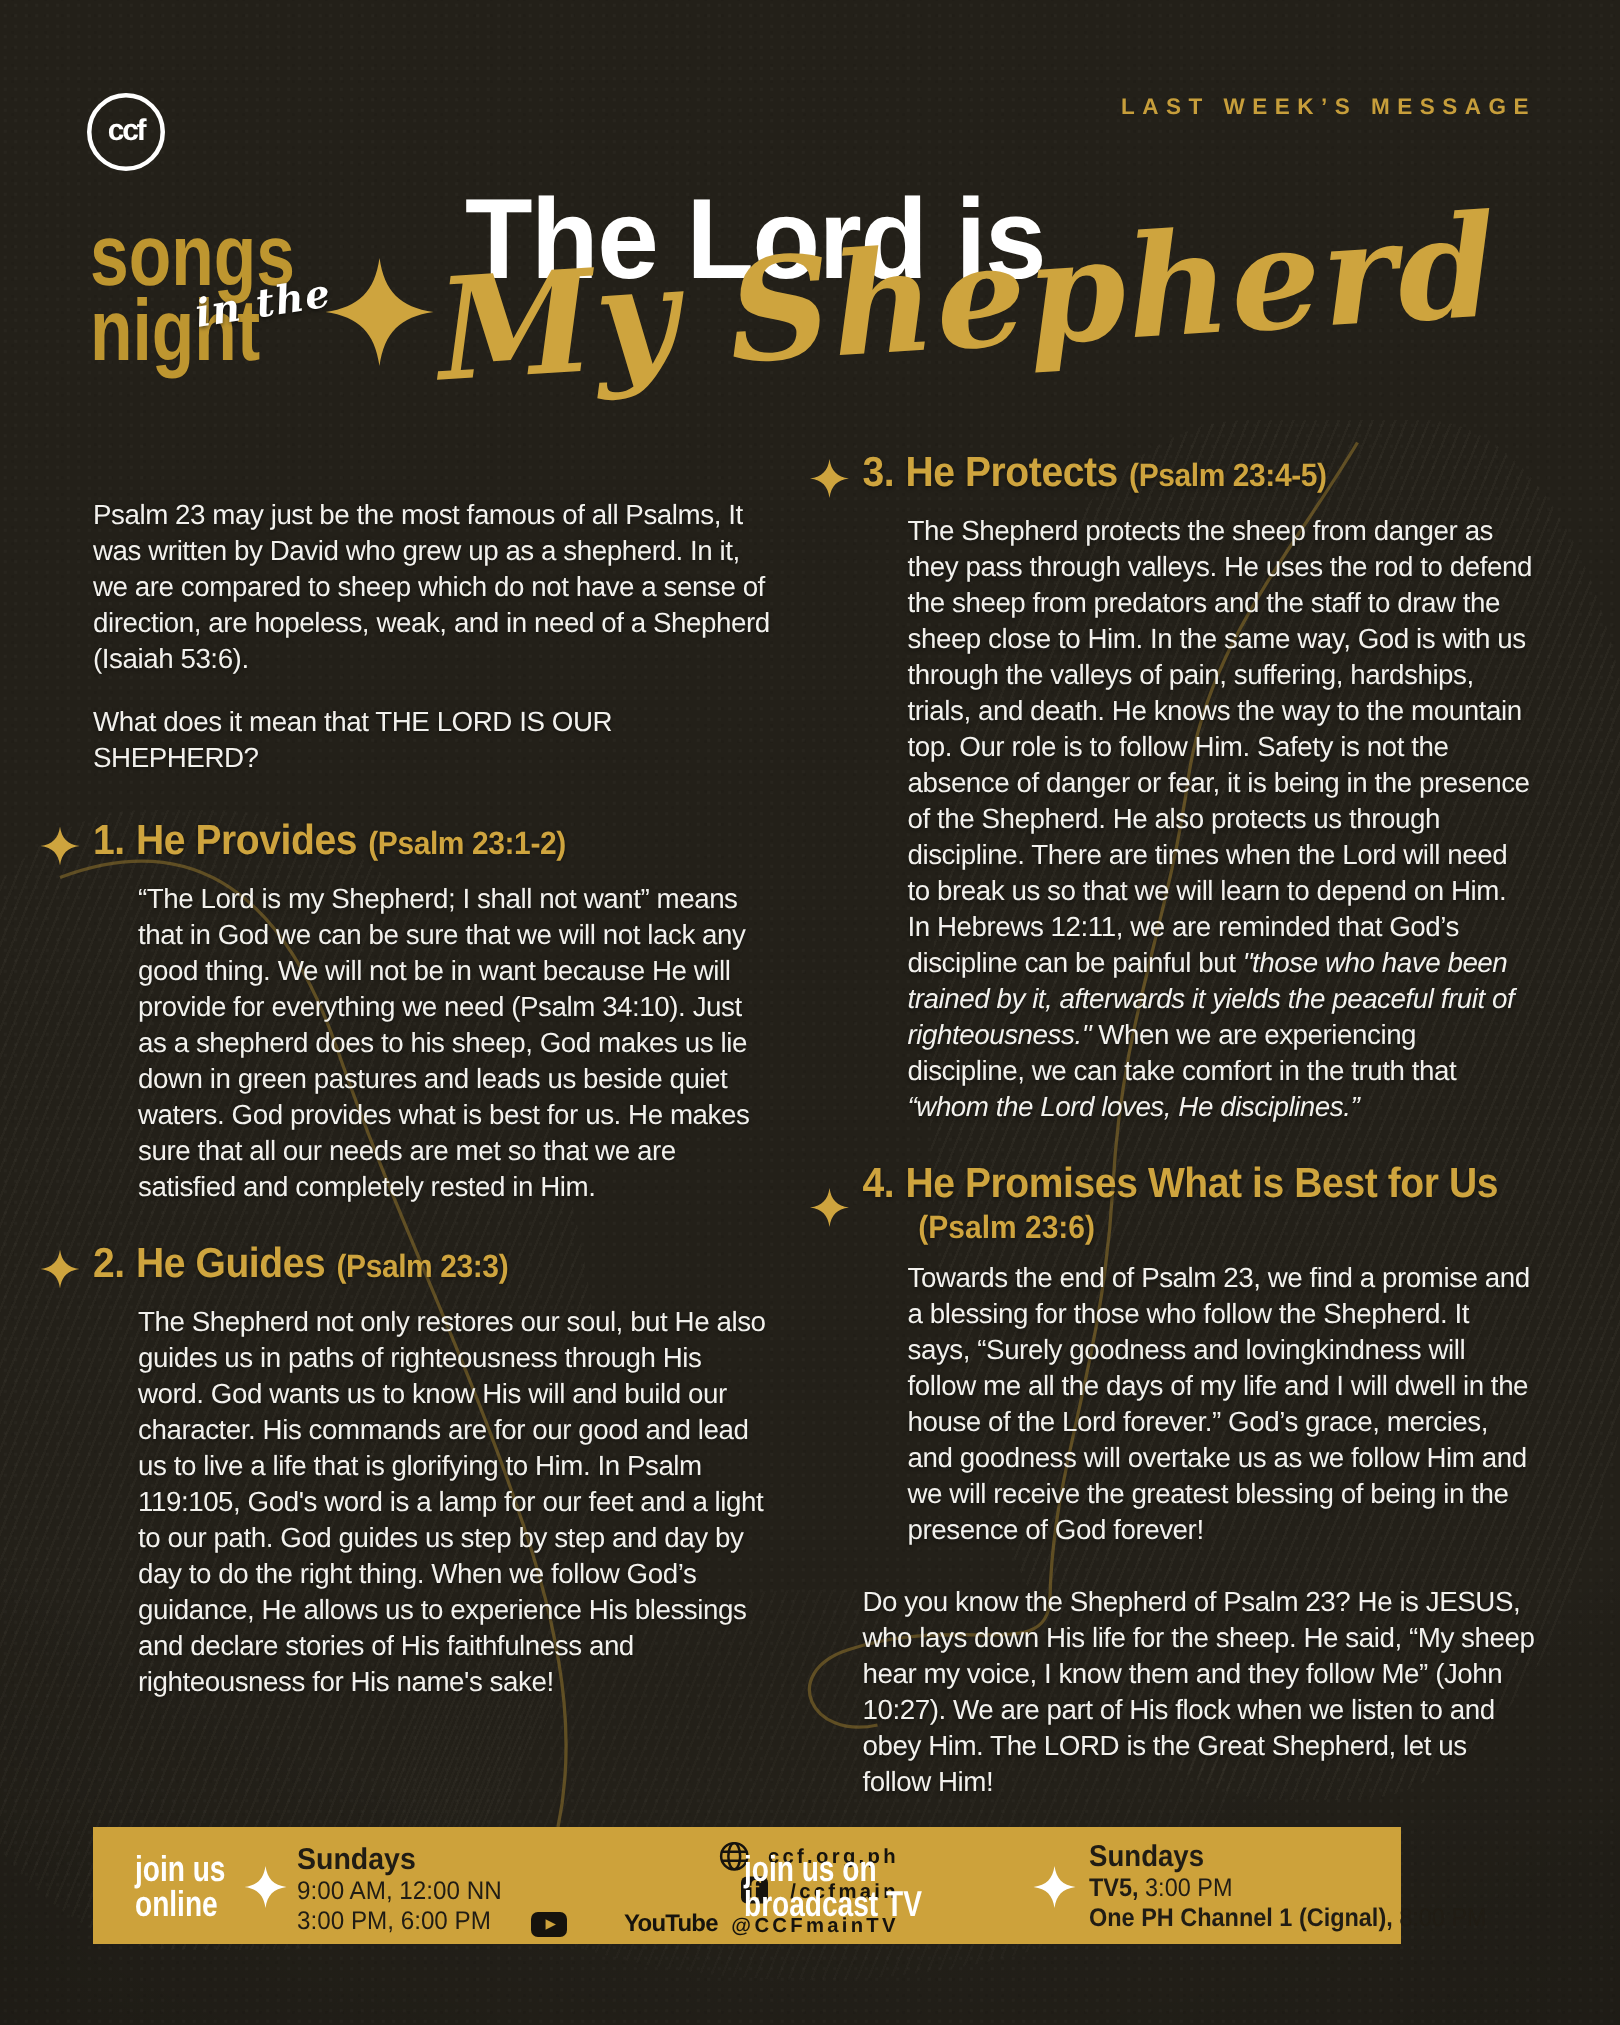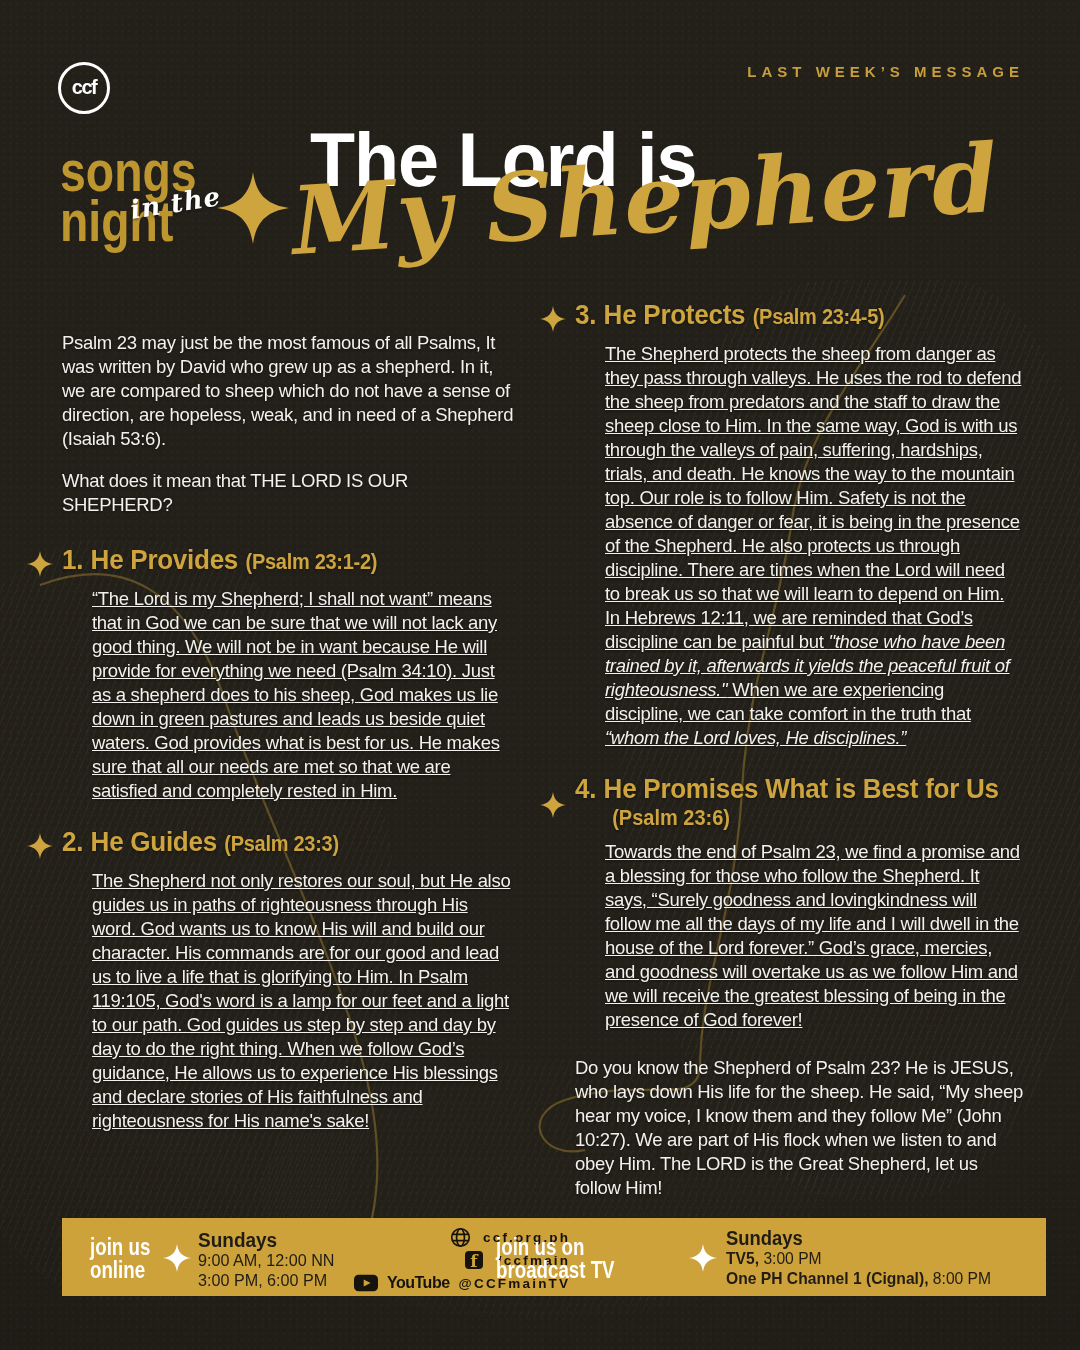--- a/index.html
+++ b/index.html
@@ -42,46 +42,46 @@
   .section{margin-bottom:24px;}
   .sec-head{display:flex;align-items:center;margin-left:-36px;margin-bottom:10px;}
   .star-sm{width:28px;height:26px;margin-right:8px;margin-top:5px;flex:none;}
   .head-text{transform:scaleX(.93);transform-origin:left;}
   .h-line1{white-space:nowrap;color:#CEA43E;font-weight:bold;font-size:28px;line-height:30px;
     letter-spacing:-.3px;text-shadow:0 1px 3px rgba(0,0,0,.45);}
   .sec-num{margin-right:8px;}
   .sec-ref{font-size:21.5px;margin-left:8px;}
   .ref-line{color:#CEA43E;font-weight:bold;font-size:21.5px;line-height:24px;margin-left:40px;margin-top:2px;
     text-shadow:0 1px 3px rgba(0,0,0,.45);}
-  .sec-body{margin-left:30px;text-decoration:underline;}
+  .sec-body{margin-left:30px;}
   .sec-body em{font-style:italic;}
   .closing{margin-top:4px;}
   
-  #footer{position:absolute;left:62px;top:1218px;width:984px;height:78px;background:#CDA23B;}
+  #footer{position:absolute;left:62px;top:1218px;width:872px;height:78px;background:#CDA23B;}
   .f-label{position:absolute;color:#fff;font-weight:bold;font-size:24px;line-height:23px;
     transform:scaleX(.78);transform-origin:left;white-space:nowrap;}
   #online-label{left:28px;top:17px;}
   #broadcast-label{left:434px;top:17px;}
   .f-star{position:absolute;width:30px;height:28px;color:#fff;}
   #star-online{left:100px;top:26px;}
   #star-broadcast{left:626px;top:26px;}
   .f-sched{position:absolute;color:#201c14;transform:scaleX(.95);transform-origin:left;white-space:nowrap;}
   #sched-online{left:136px;top:11px;}
   #sched-broadcast{left:664px;top:9px;transform:scaleX(.92);}
   .f-day{font-weight:bold;font-size:20px;line-height:22px;}
   .f-time{font-size:17px;line-height:20px;}
   .f-time b{font-weight:bold;}
   #links{position:absolute;left:292px;top:9px;display:flex;flex-direction:column;gap:3px;color:#16130d;}
   .link-row{display:flex;align-items:center;height:20px;justify-content:flex-end;}
   .link-icon{width:24px;margin-right:9px;display:flex;align-items:center;justify-content:flex-start;flex:none;}
   .fb-box{width:18px;height:18px;background:#16130d;border-radius:4px;color:#CDA23B;font-weight:bold;
     font-family:"DejaVu Serif",serif;display:flex;align-items:flex-end;justify-content:center;
     font-size:17px;line-height:16px;overflow:hidden;}
   .link-text{font-size:13.5px;font-weight:bold;letter-spacing:2.2px;}
-  .yt-word{font-size:16px;font-weight:bold;letter-spacing:-.5px;margin-right:9px;}
+  .yt-word{font-size:16px;font-weight:bold;letter-spacing:-.5px;margin-right:9px;margin-left:29px;}
 </style>
 </head>
 <body>
 
 <div class="layer grain"></div>
 <div class="hatch h1"></div>
 <div class="hatch h2b"></div>
 <div class="hatch h3b"></div>
 <svg class="layer" width="1080" height="1350" viewBox="0 0 1080 1350">
   <path d="M 40 585 C 120 555 185 585 225 700 C 265 815 310 900 350 1020 C 380 1110 382 1170 372 1218" fill="none" stroke="#9c7c2e" stroke-width="2.2" opacity="0.5"></path>

